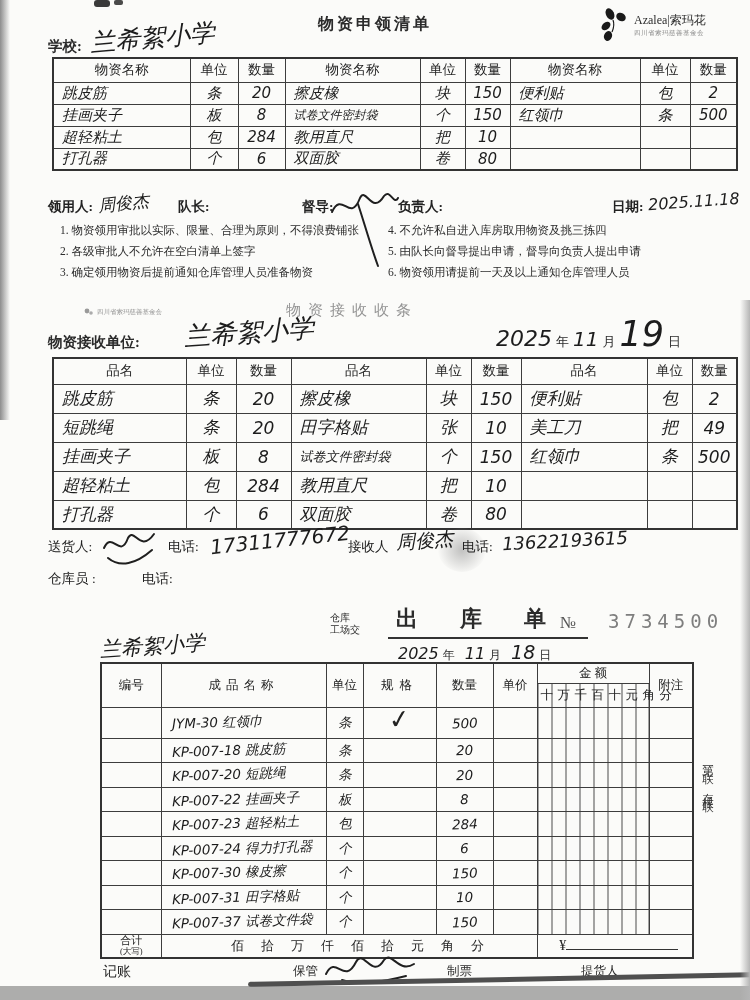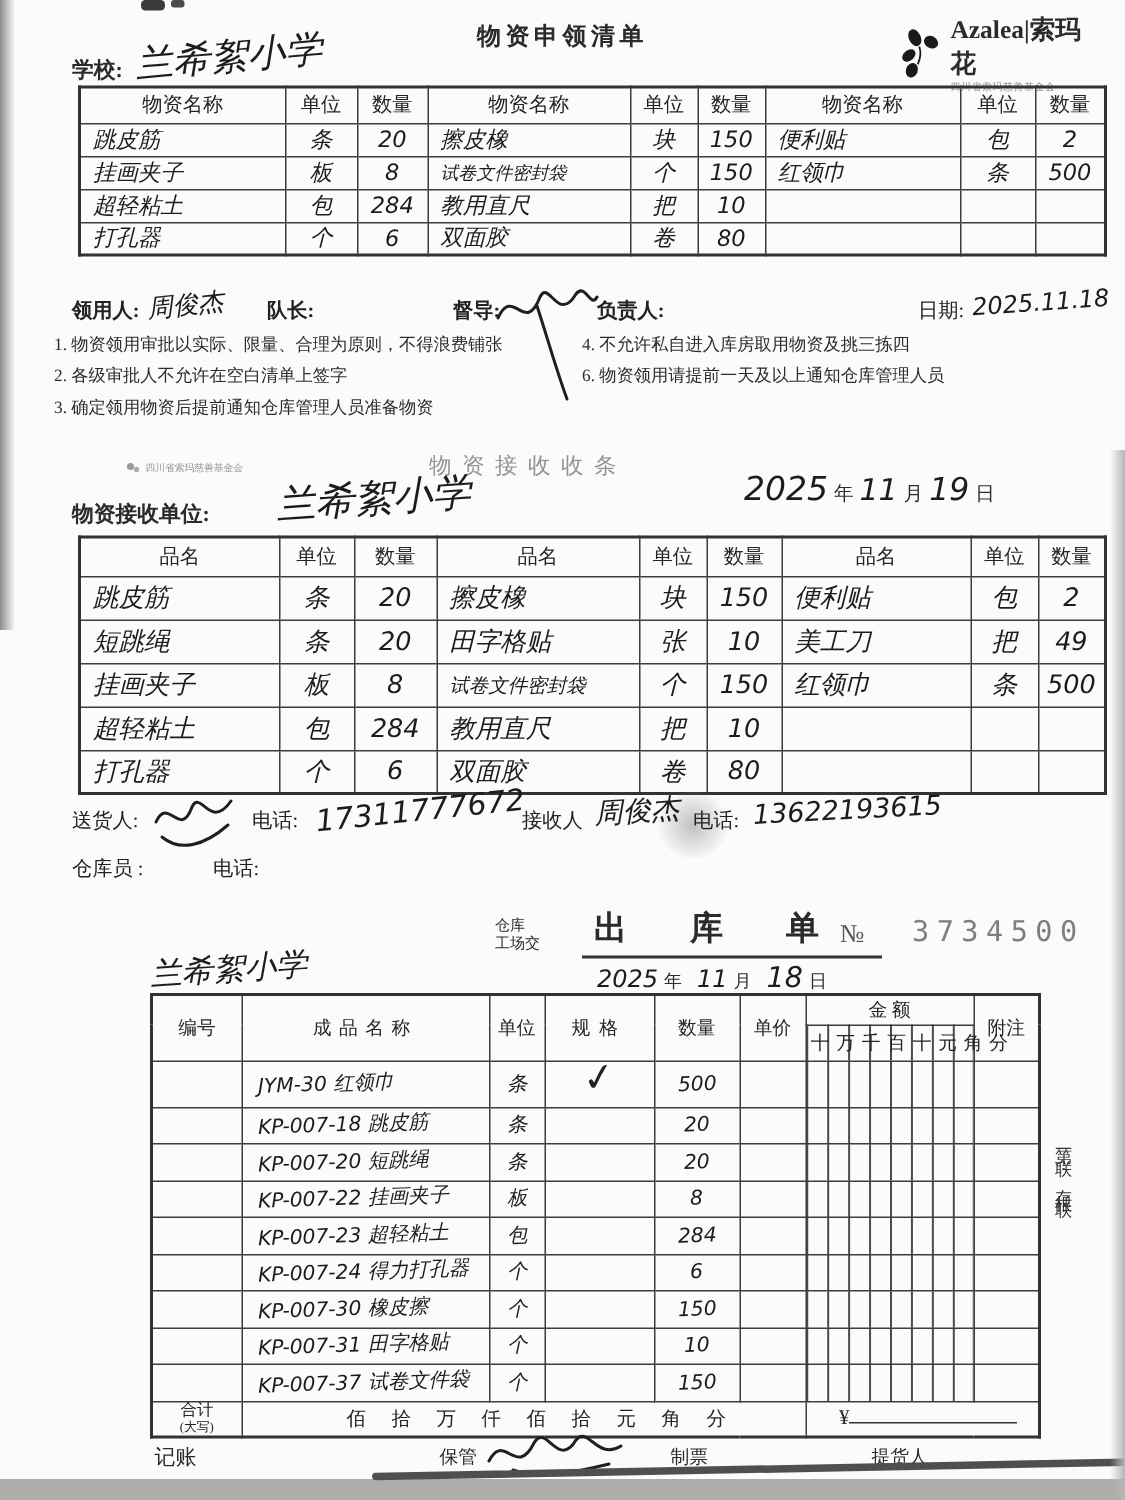--- a/index.html
+++ b/index.html
@@ -44,21 +44,21 @@
   <div class="abs" style="right:14px;top:8px;width:136px">
     <div style="display:flex;align-items:center;gap:4px">
       <svg width="30" height="34" viewBox="0 0 30 34">
         <ellipse cx="10" cy="6" rx="4" ry="6" fill="#1a1a1a" transform="rotate(-25 10 6)"></ellipse>
         <ellipse cx="21" cy="9" rx="5" ry="4" fill="#1a1a1a" transform="rotate(30 21 9)"></ellipse>
         <ellipse cx="6" cy="18" rx="5" ry="3.5" fill="#1a1a1a" transform="rotate(-40 6 18)"></ellipse>
         <ellipse cx="8" cy="28" rx="4" ry="5" fill="#1a1a1a" transform="rotate(20 8 28)"></ellipse>
         <path d="M13 12 Q15 17 12 24" stroke="#1a1a1a" stroke-width="1.2" fill="none"></path>
       </svg>
       <div>
-        <div class="pr" style="font-size:17px;font-weight:bold">Azalea|索玛花</div>
+        <div class="pr" style="font-size:12px;font-weight:normal">Azalea|索玛花</div>
         <div style="font-size:6.5px;color:#8a8a8a;letter-spacing:.5px">四川省索玛慈善基金会</div>
       </div>
     </div>
   </div>
 
   <span class="abs pr" style="left:48px;top:37px;font-size:14.5px;font-weight:bold">学校:</span>
   <span class="abs hw" style="left:90px;top:21px;font-size:25px;transform:rotate(-5deg)">兰希絮小学</span>
 
   <div class="abs" style="left:52px;top:57px;width:541px">
     <table class="t" id="f1-table">
@@ -135,50 +135,51 @@
 
   <span class="abs pr lbl" style="left:48px;top:198px;font-weight:bold">领用人:</span>
   <span class="abs hw" style="left:98px;top:192px;font-size:17px;transform:rotate(-6deg)">周俊杰</span>
   <span class="abs pr lbl" style="left:178px;top:198px;font-weight:bold">队长:</span>
   <span class="abs pr lbl" style="left:302px;top:198px;font-weight:bold">督导:</span>
   <svg class="abs sig" style="left:328px;top:184px" width="72" height="84" viewBox="0 0 72 84">
     <path d="M4 28 C14 6 22 40 32 14 C38 2 44 32 56 12 C62 4 66 22 70 14"></path>
     <path d="M30 20 C36 38 42 60 50 82"></path>
   </svg>
   <span class="abs pr lbl" style="left:398px;top:198px;font-weight:bold">负责人:</span>
-  <span class="abs pr lbl" style="left:612px;top:198px;font-weight:normal">日期:</span>
+  <span class="abs pr lbl" style="left:612px;top:198px;font-weight:bold">日期:</span>
   <span class="abs hw" style="left:648px;top:192px;font-size:16px;transform:rotate(-4deg)">2025.11.18</span>
 
-  <div class="abs" style="left:36px;top:220px;width:335px">
+  <div class="abs" style="left:60px;top:220px;width:335px">
     <div class="note-line">1. 物资领用审批以实际、限量、合理为原则，不得浪费铺张</div>
     <div class="note-line">2. 各级审批人不允许在空白清单上签字</div>
     <div class="note-line">3. 确定领用物资后提前通知仓库管理人员准备物资</div>
   </div>
   <div class="abs" style="left:388px;top:220px;width:345px">
     <div class="note-line">4. 不允许私自进入库房取用物资及挑三拣四</div>
+    <div class="note-line">5. 由队长向督导提出申请，督导向负责人提出申请</div>
     <div class="note-line">6. 物资领用请提前一天及以上通知仓库管理人员</div>
   </div>
 
   <div class="abs faint" style="left:84px;top:307px;font-size:6.5px;display:flex;align-items:center;gap:3px">
     <svg width="10" height="10" viewBox="0 0 10 10">
       <circle cx="3" cy="4" r="2.4" fill="#9a9a9a"></circle>
         <circle cx="7" cy="6" r="1.8" fill="#ababab"></circle>
     </svg>
     <span>四川省索玛慈善基金会</span>
   </div>
   <div class="abs faint" style="left:286px;top:301px;font-size:15px;letter-spacing:7px;filter:blur(.4px)">物资接收收条</div>
 
   <span class="abs pr" style="left:48px;top:333px;font-size:14.5px;font-weight:bold">物资接收单位:</span>
   <span class="abs hw" style="left:184px;top:315px;font-size:26px;transform:rotate(-4deg)">兰希絮小学</span>
   <div class="abs" style="left:496px;top:314px">
     <span class="hw" style="font-size:22px">2025</span>
     <span class="pr" style="font-size:13px">年</span>
     <span class="hw" style="font-size:20px">11</span>
     <span class="pr" style="font-size:13px">月</span>
-    <span class="hw" style="font-size:21px">19</span>
+    <span class="hw" style="font-size:35px">19</span>
     <span class="pr" style="font-size:13px">日</span>
   </div>
 
   <div class="abs" style="left:52px;top:357px;width:684px">
     <table class="t" id="f2-table">
       <colgroup>
         <col style="width:133px">
           <col style="width:50px">
           <col style="width:55px">
         <col style="width:135px">

